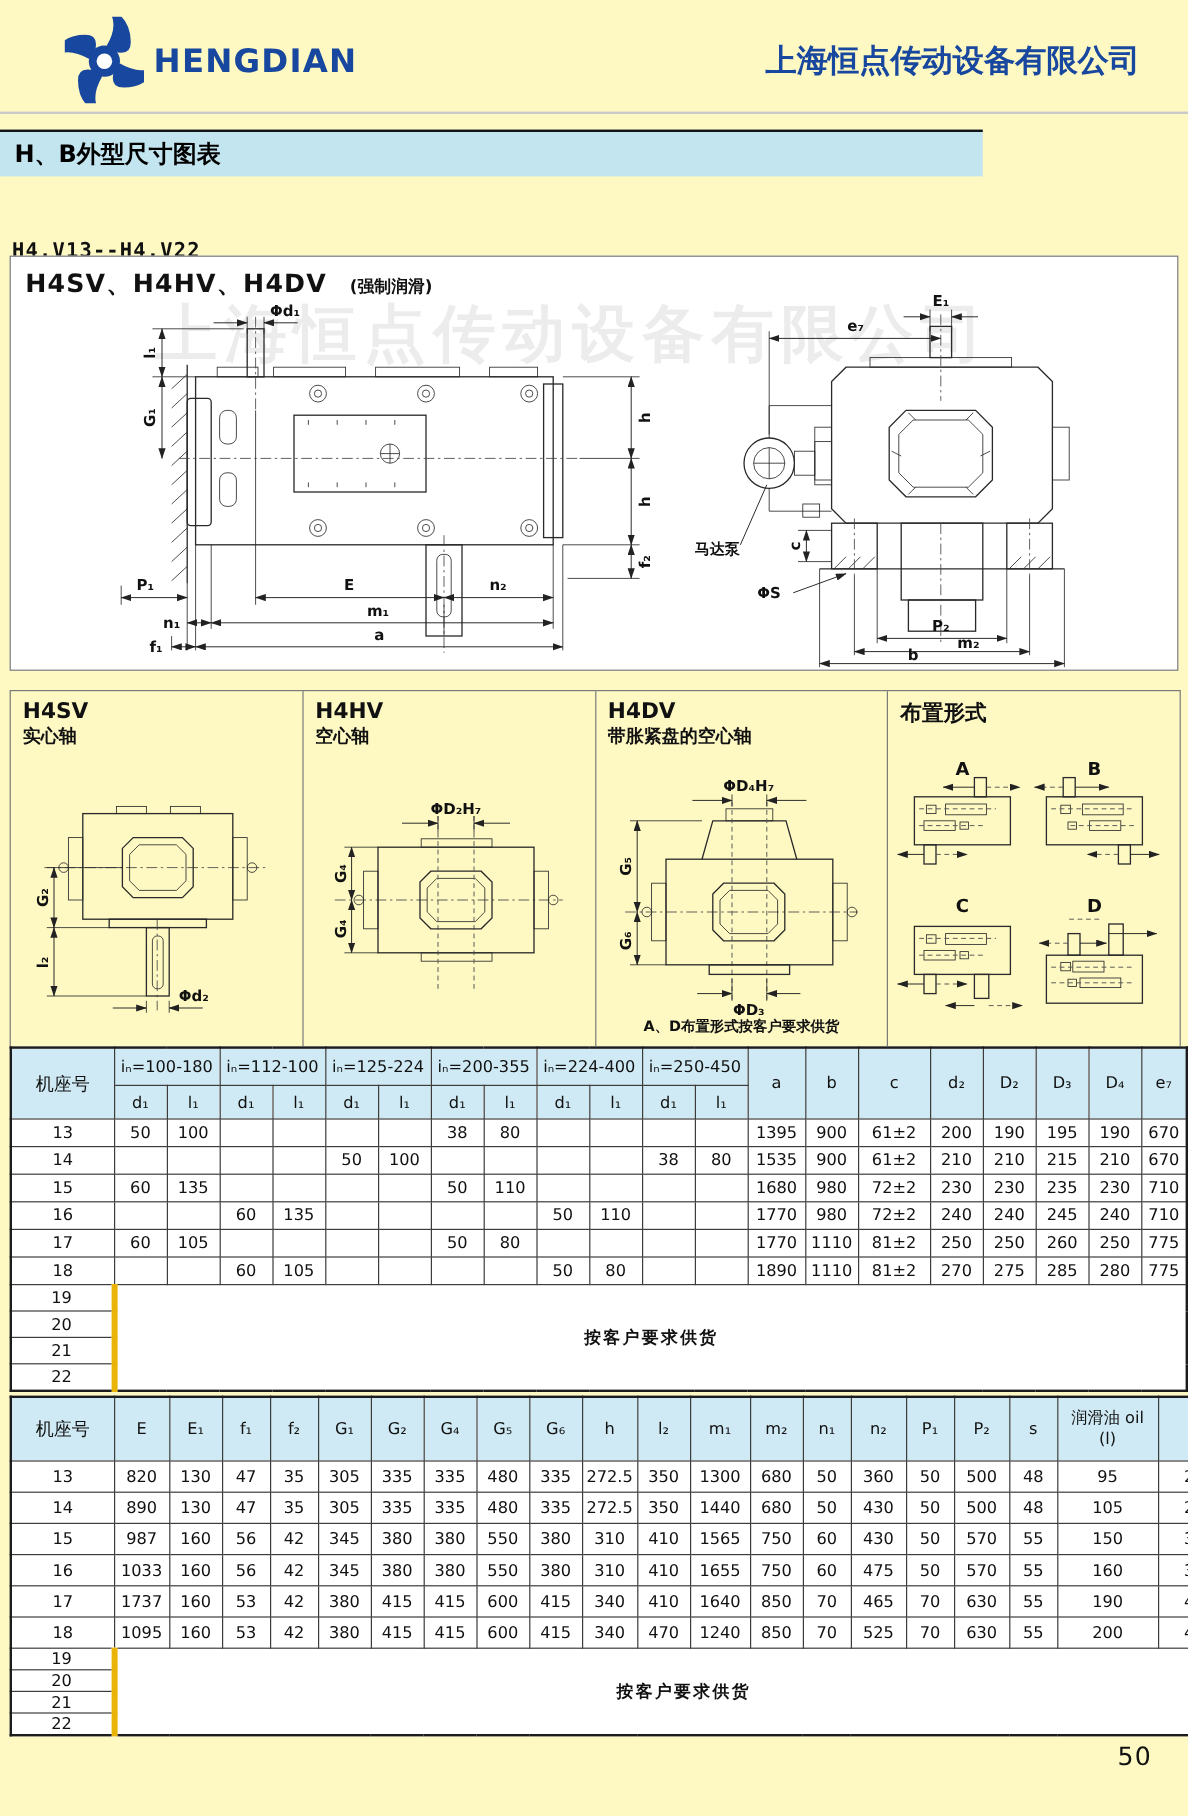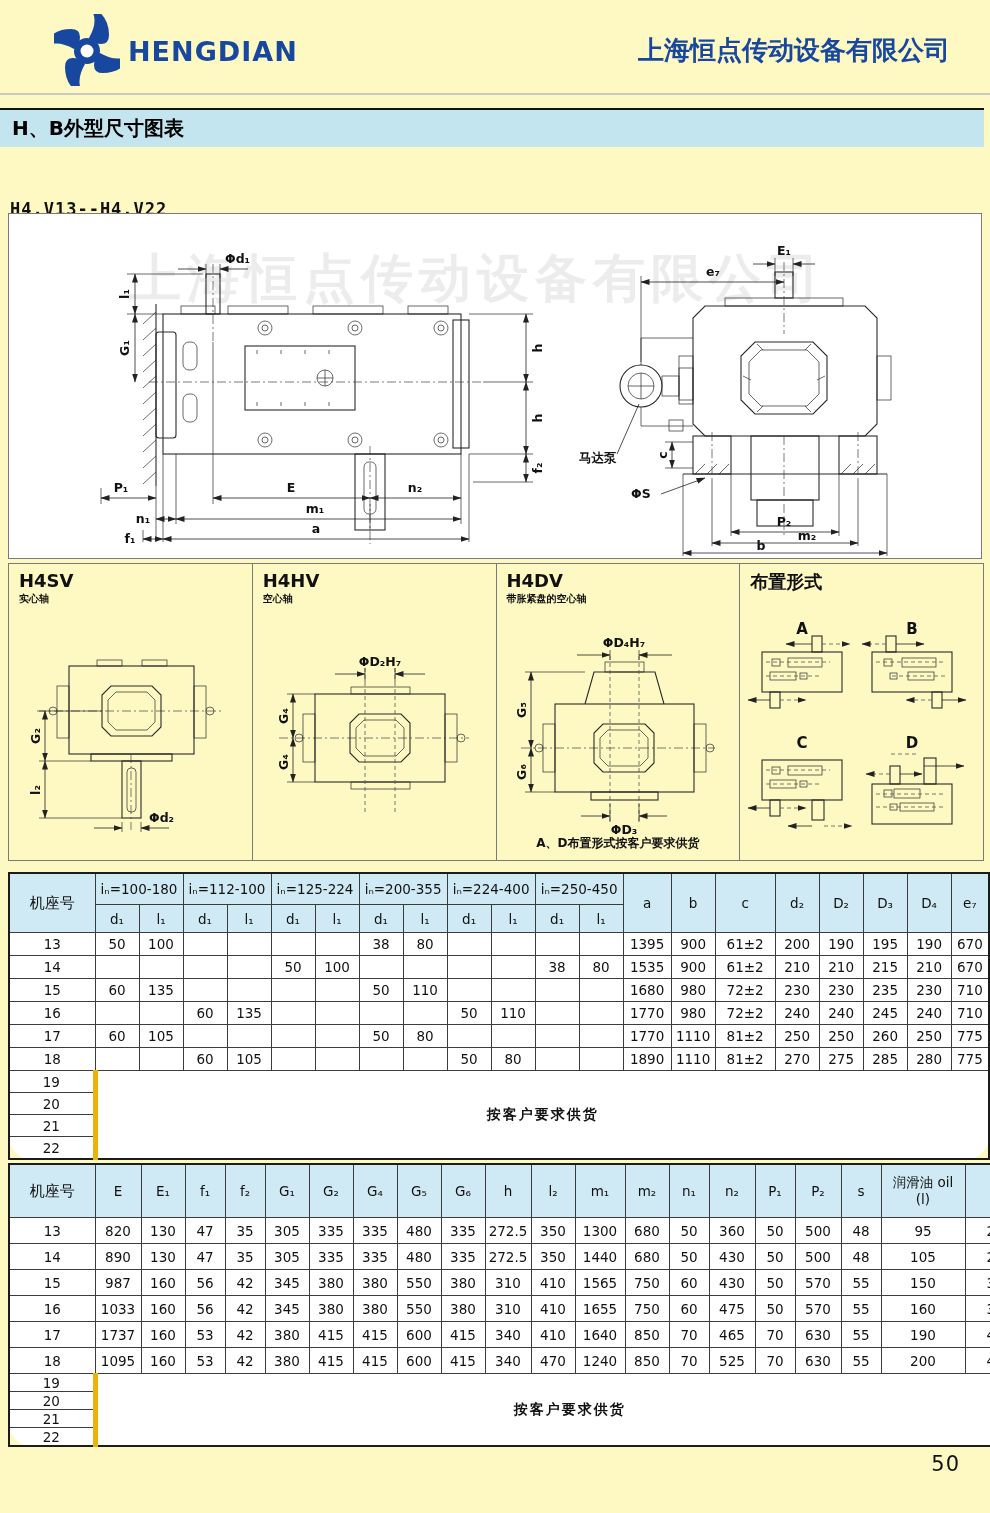--- a/index.html
+++ b/index.html
@@ -6,51 +6,51 @@
   body{font-family:"DejaVu Sans","Liberation Sans",sans-serif;color:#111;}
   #page{position:relative;width:990px;height:1513px;background:#fef9c3;overflow:hidden;}
 
   
   #logo{position:absolute;left:54px;top:14px;}
   #brand{position:absolute;left:128px;top:36px;font-size:27px;font-weight:700;color:#17479e;letter-spacing:1px;}
   #company{position:absolute;right:40px;top:33px;font-size:26px;font-weight:700;color:#17479e;}
   #hdr-rule{position:absolute;left:0;top:93px;width:990px;height:2px;background:#c9c9c9;}
 
   
-  #banner{position:absolute;left:0;top:108px;width:984px;height:37px;background:#c3e5f0;border-top:2px solid #141414;display:flex;align-items:center;}
+  #banner{position:absolute;left:0;top:108px;width:819px;height:37px;background:#c3e5f0;border-top:2px solid #141414;display:flex;align-items:center;}
   #banner .t{margin-left:12px;font-size:20px;font-weight:600;color:#000;}
 
   #model-range{position:absolute;left:10px;top:177px;font-family:"DejaVu Sans Mono","Liberation Mono",monospace;font-size:17px;font-weight:700;letter-spacing:1px;margin-top:22px;}
 
   
   #drawbox{position:absolute;left:8px;top:213px;width:972px;height:344px;border:1px solid #7a7a7a;background:#fff;}
   #drawtitle{position:absolute;left:12px;top:8px;}
   #drawtitle .big{font-size:21px;font-weight:800;letter-spacing:1px;}
   #drawtitle .small{font-size:14px;font-weight:700;margin-left:14px;}
   #watermark{position:absolute;left:120px;top:30px;width:840px;font-size:52px;font-weight:700;letter-spacing:6px;color:#000;opacity:0.07;white-space:nowrap;overflow:hidden;pointer-events:none;}
   svg .ln{stroke:#2a2a2a;stroke-width:1.1;fill:none;}
   svg .th{stroke:#2a2a2a;stroke-width:0.7;fill:none;}
   svg .dm{stroke:#222;stroke-width:0.8;fill:none;}
   svg .cl{stroke:#444;stroke-width:0.7;fill:none;stroke-dasharray:9 3 2 3;}
   svg .hd{stroke:#555;stroke-width:0.8;fill:none;stroke-dasharray:4 3;}
   svg .dim{font:600 12.5px "DejaVu Sans","Liberation Sans",sans-serif;fill:#111;}
   svg .dimc{font:600 12.5px "DejaVu Sans","Liberation Sans",sans-serif;fill:#111;text-anchor:middle;}
   svg .vlab{font:700 15px "DejaVu Sans","Liberation Sans",sans-serif;fill:#111;text-anchor:middle;}
 
   
-  #panels{position:absolute;left:8px;top:563px;width:974px;height:296px;border:1px solid #7a7a7a;display:flex;justify-content:center;}
+  #panels{position:absolute;left:8px;top:575px;width:974px;height:296px;border:1px solid #7a7a7a;display:flex;justify-content:center;}
   .panel{position:relative;flex:1 1 0;border-right:1px solid #7a7a7a;box-sizing:border-box;}
   .panel:last-child{border-right:none;}
   .panel .pt{position:absolute;left:10px;top:6px;font-size:18px;font-weight:700;}
-  .panel .ps{position:absolute;left:10px;top:28px;font-size:10px;font-weight:700;}
+  .panel .ps{position:absolute;left:10px;top:28px;font-size:15px;font-weight:700;}
   .panel .note{position:absolute;left:0;bottom:8px;width:100%;text-align:center;font-size:12px;font-weight:700;}
   .panel svg{position:absolute;left:0;top:52px;}
 
   
-  table{border-collapse:collapse;table-layout:fixed;background:#fff;border-radius:26px;}
+  table{border-collapse:collapse;table-layout:fixed;background:#fff;}
   #t1{position:absolute;left:8px;top:872px;width:974px;}
   #t2{position:absolute;left:8px;top:1163px;width:974px;}
   th,td{border:1px solid #3c3c3c;text-align:center;vertical-align:middle;padding:0;font-size:13.5px;overflow:hidden;}
   thead th{background:#cfeaf4;font-weight:400;}
   #t1 thead tr.r1 th{height:30px;}
   #t1 thead tr.r2 th{height:27px;}
   #t1 tbody td{height:22px;}
   #t1 tbody tr.xr td{height:21px;}
   #t2 thead th{height:52px;white-space:pre-line;line-height:1.25;}
   #t2 tbody td{height:25px;}
@@ -91,20 +91,24 @@
   <svg width="0" height="0" style="position:absolute" aria-hidden="true">
     <defs>
       <marker id="ar" markerWidth="9" markerHeight="7" refX="8.5" refY="3" orient="auto-start-reverse" markerUnits="userSpaceOnUse">
         <path d="M0,0 L9,3 L0,6 Z" fill="#222"></path>
       </marker>
     </defs>
   </svg>
 
   <div id="drawbox">
     <div id="watermark">上海恒点传动设备有限公司</div>
+    <div id="drawtitle">
+      <span class="big">H4SV、H4HV、H4DV</span>
+      <span class="small">(强制润滑)</span>
+    </div>
 
     <svg style="position:absolute;left:4px;top:28px" width="560" height="316" viewBox="0 0 560 316">
 
       <line class="ln" x1="143" y1="62" x2="143" y2="244"></line>
       <g class="th">
         <line x1="143" y1="70" x2="130" y2="82"></line>
           <line x1="143" y1="86" x2="130" y2="98"></line>
         <line x1="143" y1="102" x2="130" y2="114"></line>
           <line x1="143" y1="118" x2="130" y2="130"></line>
         <line x1="143" y1="134" x2="130" y2="146"></line>

